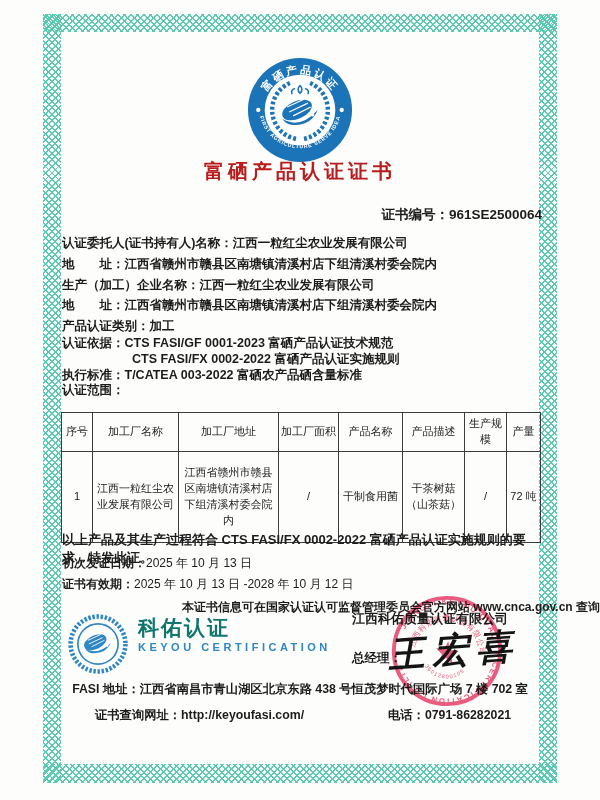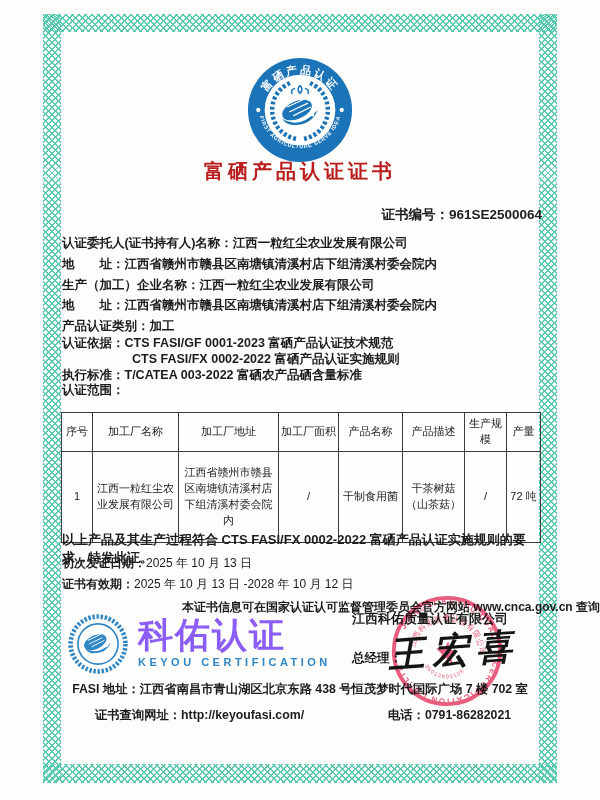--- a/index.html
+++ b/index.html
@@ -42,21 +42,21 @@
   .dates1{position:absolute;left:62px;top:555px;width:482px;font-size:12px;}
   .dates1 .d2{position:absolute;left:233px;top:0;}
   .dates2{position:absolute;left:62px;top:576px;width:482px;font-size:12px;}
   .dlabel{font-weight:800;}
   .dval{font-weight:500;}
 
   .notice{position:absolute;left:0;top:599px;width:600px;text-align:right;font-size:12px;font-weight:700;}
 
   .emblem{position:absolute;left:66px;top:612px;width:64px;height:64px;}
   .brand{position:absolute;left:138px;top:617px;}
-  .brand-cn{font-size:35px;font-weight:900;color:#8b5cf6;letter-spacing:2px;line-height:1.05;}
+  .brand-cn{font-size:21px;font-weight:900;color:#0f766e;letter-spacing:2px;line-height:1.05;}
   .brand-en{font-size:11px;font-weight:800;color:#2e86c5;letter-spacing:3.5px;margin-top:2px;}
 
   .issuer-company{position:absolute;left:352px;top:610px;font-size:13px;font-weight:600;z-index:2;}
   .issuer-role{position:absolute;left:352px;top:650px;font-size:12.5px;font-weight:600;z-index:2;}
   .stamp{position:absolute;left:388px;top:592px;width:118px;height:118px;opacity:.88;
     transform:rotate(7deg);z-index:3;mix-blend-mode:multiply;}
   .signature{position:absolute;left:388px;top:626px;width:150px;font-family:"DejaVu Serif",serif;
     font-style:italic;font-weight:900;font-size:36px;letter-spacing:8px;color:#141414;
     transform:rotate(-4deg);z-index:4;white-space:nowrap;}
 

